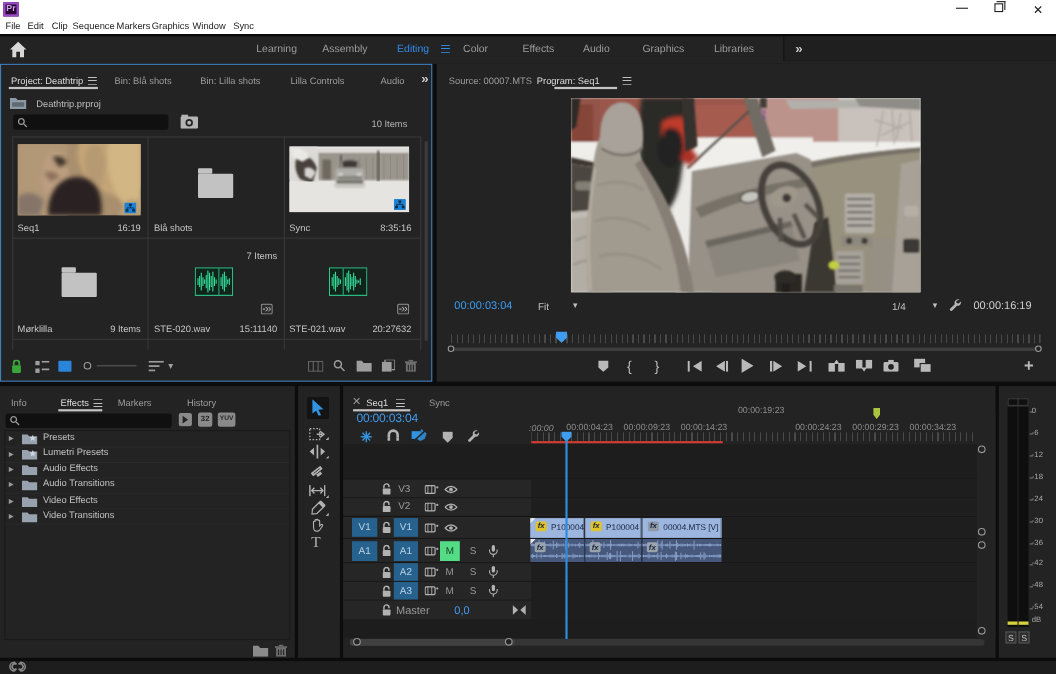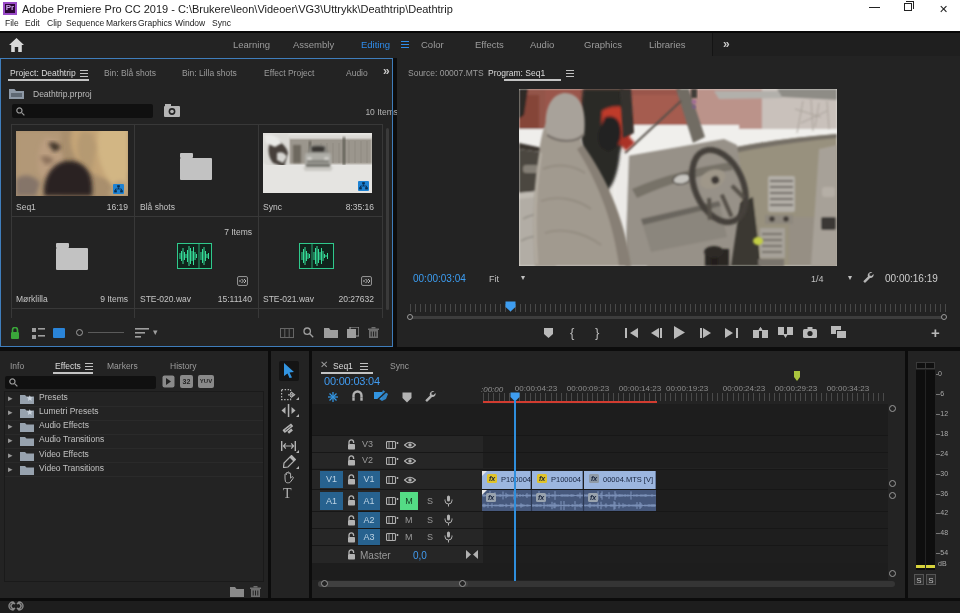--- a/index.html
+++ b/index.html
@@ -12,21 +12,20 @@
   .tabon { color:#dcdcdc; }
 </style>
 </head>
 <body>
 <div id="stage">
 
   <div class="abs" style="left:0;top:0;width:960px;height:31px;background:#ffffff;"></div>
 
   <div class="abs" style="left:3px;top:2px;width:14px;height:13px;background:#2a0634;border:2px solid #9a4bc8;"></div>
   <div class="abs" style="left:4px;top:2px;width:12px;height:11px;color:#c9a3e8;font-size:8px;font-weight:bold;text-align:center;line-height:12px;">Pr</div>
-  <div class="abs" style="left:22px;top:3px;font-size:11px;color:#1b1b1b;">Adobe Premiere Pro CC 2019 - C:\Brukere\leon\Videoer\VG3\Uttrykk\Deathtrip\Deathtrip</div>
   <div class="abs" style="left:5px;top:18px;font-size:8.5px;color:#1b1b1b;">File</div>
   <div class="abs" style="left:25px;top:18px;font-size:8.5px;color:#1b1b1b;">Edit</div>
   <div class="abs" style="left:47px;top:18px;font-size:8.5px;color:#1b1b1b;">Clip</div>
   <div class="abs" style="left:66px;top:18px;font-size:8.5px;color:#1b1b1b;">Sequence</div>
   <div class="abs" style="left:106px;top:18px;font-size:8.5px;color:#1b1b1b;">Markers</div>
   <div class="abs" style="left:138px;top:18px;font-size:8.5px;color:#1b1b1b;">Graphics</div>
   <div class="abs" style="left:175px;top:18px;font-size:8.5px;color:#1b1b1b;">Window</div>
   <div class="abs" style="left:212px;top:18px;font-size:8.5px;color:#1b1b1b;">Sync</div>
 
   <div class="abs" style="left:869px;top:7px;width:11px;height:1px;background:#222;"></div>
@@ -51,42 +50,42 @@
   <div class="abs" style="left:712px;top:33px;width:1px;height:23px;background:#141414;"></div>
   <div class="abs" style="left:723px;top:37px;font-size:12px;color:#c8c8c8;font-weight:bold;">»</div>
 
   <div class="panel" id="projpanel" style="left:0;top:58px;width:393px;height:289px;"></div>
 
   <div class="abs tabtxt tabon" style="left:10px;top:68px;font-size:8.5px;">Project: Deathtrip</div>
   <div class="abs" style="left:80px;top:70px;width:8px;height:7px;background:repeating-linear-gradient(#c0c0c0 0 1px,transparent 1px 3px);"></div>
   <div class="abs" style="left:8px;top:79px;width:81px;height:2px;background:#c4c4c4;"></div>
   <div class="abs tabtxt" style="left:104px;top:68px;font-size:8.5px;">Bin: Blå shots</div>
   <div class="abs tabtxt" style="left:182px;top:68px;font-size:8.5px;">Bin: Lilla shots</div>
-  <div class="abs tabtxt" style="left:264px;top:68px;font-size:8.5px;">Effect Project</div>
+  <div class="abs tabtxt" style="left:264px;top:68px;font-size:8.5px;">Lilla Controls</div>
   <div class="abs tabtxt" style="left:346px;top:68px;font-size:8.5px;">Audio</div>
   <div class="abs" style="left:383px;top:64px;font-size:12px;color:#c8c8c8;font-weight:bold;">»</div>
 
   <svg class="abs" style="left:9px;top:88px;" width="15" height="11" viewBox="0 0 15 11">
     <path d="M0 1 L5.5 1 L7 3 L15 3 L15 11 L0 11 Z" fill="#8e99a6"></path>
     <rect x="2" y="5" width="11" height="4" fill="#5f6974"></rect>
   </svg>
   <div class="abs" style="left:33px;top:89px;font-size:8.5px;color:#bdbdbd;">Deathtrip.prproj</div>
 
   <div class="abs" style="left:12px;top:104px;width:141px;height:14px;background:#101010;border-radius:2px;"></div>
   <svg class="abs" style="left:16px;top:107px;" width="9" height="9" viewBox="0 0 9 9">
     <circle cx="3.4" cy="3.4" r="2.6" fill="none" stroke="#9a9a9a" stroke-width="1.2"></circle>
     <line x1="5.6" y1="5.6" x2="8.4" y2="8.4" stroke="#9a9a9a" stroke-width="1.2"></line>
   </svg>
   <svg class="abs" style="left:164px;top:104px;" width="16" height="13" viewBox="0 0 16 13">
     <rect x="0" y="2" width="16" height="11" rx="1" fill="#b5b5b5"></rect>
     <rect x="1" y="0" width="6" height="3" fill="#b5b5b5"></rect>
     <circle cx="8" cy="7.5" r="3.4" fill="#232323"></circle>
     <circle cx="8" cy="7.5" r="1.8" fill="#b5b5b5"></circle>
   </svg>
-  <div class="abs" style="left:332px;top:107px;width:66px;text-align:right;font-size:8.5px;color:#b4b4b4;">10 Items</div>
+  <div class="abs" style="left:321px;top:107px;width:66px;text-align:center;font-size:8.5px;color:#b4b4b4;">10 Items</div>
 
   <div class="abs" style="left:11px;top:124px;width:371px;height:1px;background:#383838;"></div>
   <div class="abs" style="left:11px;top:216px;width:371px;height:1px;background:#383838;"></div>
   <div class="abs" style="left:11px;top:308px;width:371px;height:1px;background:#383838;"></div>
   <div class="abs" style="left:11px;top:124px;width:1px;height:194px;background:#383838;"></div>
   <div class="abs" style="left:134px;top:124px;width:1px;height:194px;background:#383838;"></div>
   <div class="abs" style="left:258px;top:124px;width:1px;height:194px;background:#383838;"></div>
   <div class="abs" style="left:382px;top:124px;width:1px;height:194px;background:#383838;"></div>
   <div class="abs" style="left:386px;top:128px;width:3px;height:182px;background:#3a3a3a;border-radius:2px;"></div>
 
@@ -643,21 +642,21 @@
   <div class="abs" style="left:312px;top:511px;width:576px;height:1px;background:#171717;"></div>
   <div class="abs" style="left:312px;top:528px;width:576px;height:1px;background:#171717;"></div>
   <div class="abs" style="left:312px;top:545px;width:576px;height:1px;background:#171717;"></div>
   <div class="abs" style="left:312px;top:563px;width:576px;height:1px;background:#171717;"></div>
 
   <div class="abs" style="left:312px;top:563px;width:576px;height:17px;background:#1d1d1d;"></div>
   <div class="abs" style="left:481px;top:385px;font-size:8px;color:#8e8e8e;font-style:italic;">:00:00</div>
   <div class="abs" style="left:510px;top:384px;width:52px;text-align:center;font-size:8px;color:#8e8e8e;">00:00:04:23</div>
   <div class="abs" style="left:562px;top:384px;width:52px;text-align:center;font-size:8px;color:#8e8e8e;">00:00:09:23</div>
   <div class="abs" style="left:614px;top:384px;width:52px;text-align:center;font-size:8px;color:#8e8e8e;">00:00:14:23</div>
-  <div class="abs" style="left:666px;top:384px;width:52px;font-size:8px;color:#8e8e8e;">00:00:19:23</div>
+  <div class="abs" style="left:666px;top:368px;width:52px;text-align:center;font-size:8px;color:#8e8e8e;">00:00:19:23</div>
   <div class="abs" style="left:718px;top:384px;width:52px;text-align:center;font-size:8px;color:#8e8e8e;">00:00:24:23</div>
   <div class="abs" style="left:770px;top:384px;width:52px;text-align:center;font-size:8px;color:#8e8e8e;">00:00:29:23</div>
   <div class="abs" style="left:822px;top:384px;width:52px;text-align:center;font-size:8px;color:#8e8e8e;">00:00:34:23</div>
   <div class="abs" style="left:894px;top:385px;font-size:8px;color:#8e8e8e;">00</div>
   <div class="abs" style="left:483px;top:393px;width:412px;height:8px;background:repeating-linear-gradient(to right,#4a4a4a 0 1px,transparent 1px 5.2px);"></div>
   <div class="abs" style="left:483px;top:401px;width:174px;height:2px;background:#d23c30;"></div>
   <svg class="abs" style="left:793px;top:371px;" width="8" height="10" viewBox="0 0 8 10">
     <path d="M1 0 L7 0 L7 6 L4 10 L1 6 Z" fill="#a9c43d"></path>
   </svg>
   <div class="abs" style="left:312px;top:436px;width:576px;height:16px;background:#262626;"></div>

